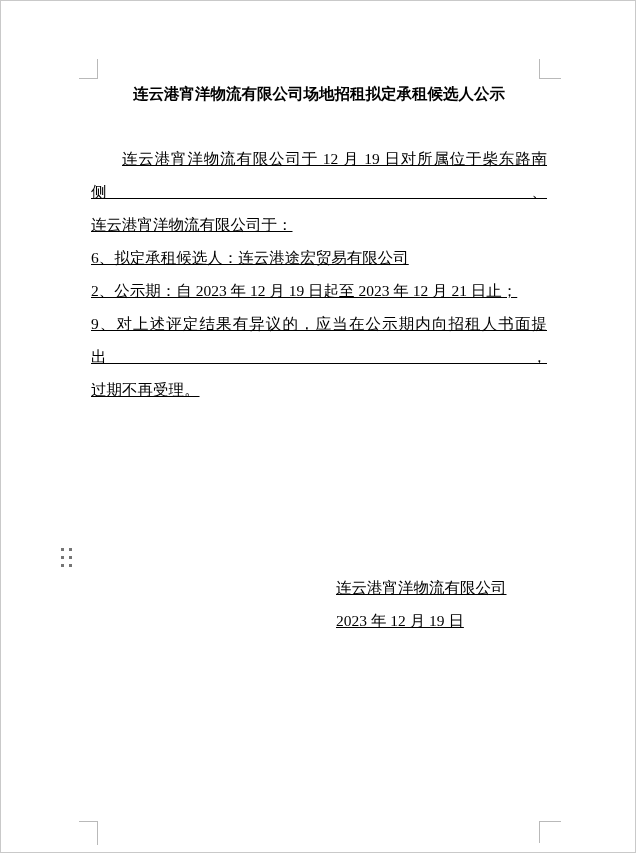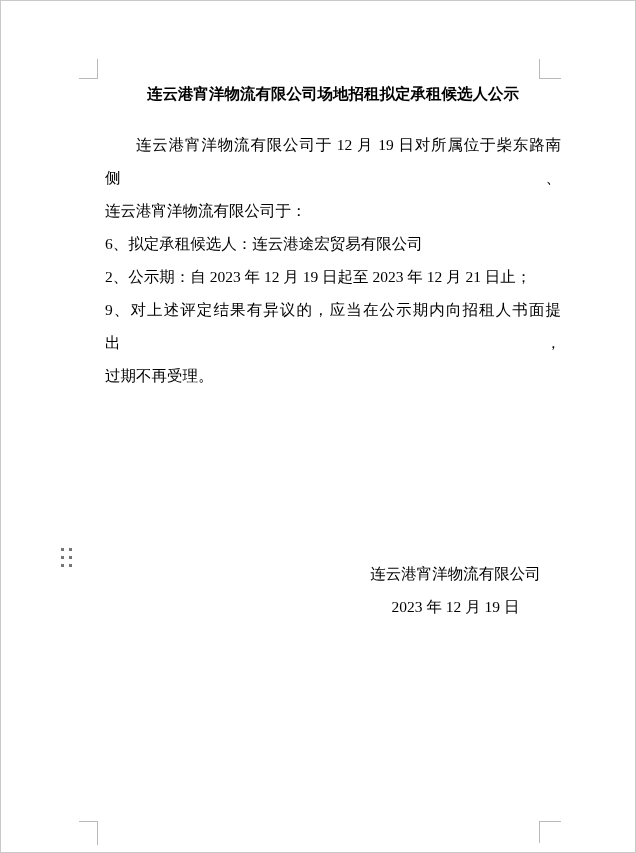--- a/index.html
+++ b/index.html
@@ -38,51 +38,50 @@
     row-gap: 5px;
   }
   .drag-handle .dot {
     width: 3px;
     height: 3px;
     background: #757575;
   }
 
   .content {
     position: absolute;
-    left: 104px;
+    left: 90px;
     top: 84px;
     width: 456px;
   }
   .doc-title {
     margin: 0;
     font-family: "Liberation Sans", "DejaVu Sans", sans-serif;
     font-size: 15.5px;
     line-height: 17px;
     font-weight: bold;
     text-align: center;
     white-space: nowrap;
   }
-  .doc-body { margin-top: 26px; }
+  .doc-body { margin-top: 40px; text-decoration: underline; }
   .line {
     margin: 0;
     font-size: 15.5px;
     line-height: 33px;
     min-height: 33px;
     white-space: nowrap;
   }
   .indent { text-indent: 31px; }
   .justify {
     white-space: normal;
     text-align: justify;
     text-align-last: justify;
   }
   .blank { height: 33px; }
   .sig {
     margin-left: 245px;
-    text-align: center;
   }
 </style>
 </head>
 <body>
 
 <div class="page">
 
   <div class="mark mark-tl"></div>
   <div class="mark mark-tr"></div>
   <div class="mark mark-bl"></div>

